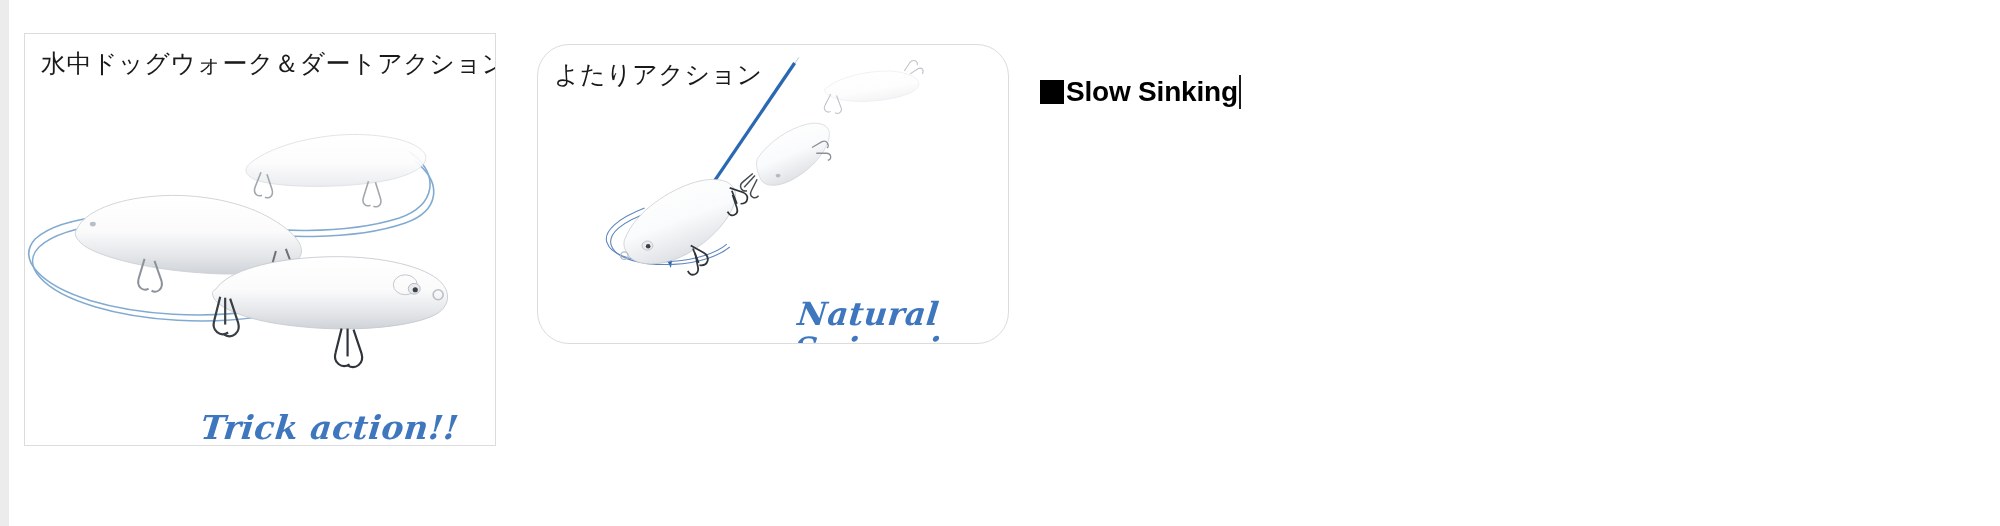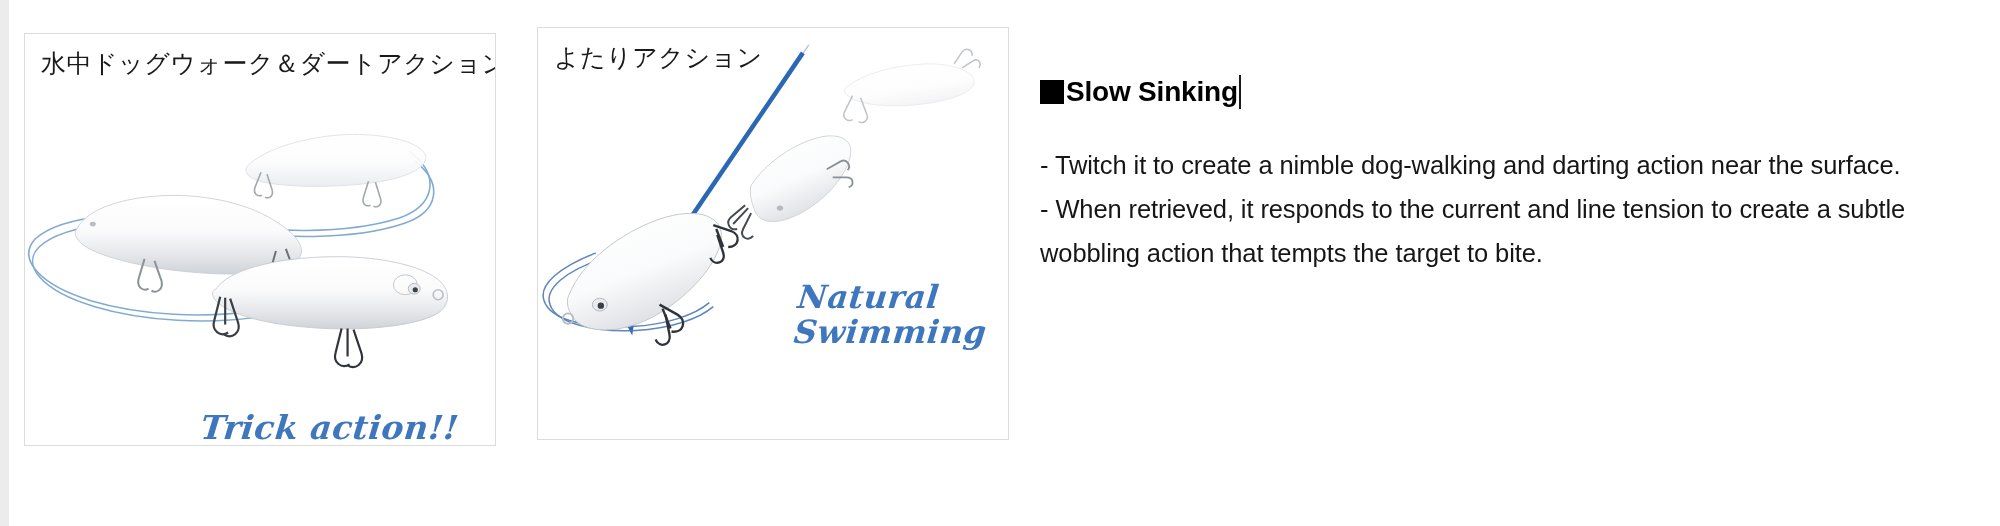--- a/index.html
+++ b/index.html
@@ -29,21 +29,21 @@
 
   
   .panel {
     position: absolute;
     background: #ffffff;
     border: 1px solid #dcdcdc;
     box-sizing: border-box;
     overflow: hidden;
   }
   #panel-1 { left: 24px;  top: 33px; width: 472px; height: 413px; }
-  #panel-2 { left: 537px; top: 27px; width: 472px; height: 413px; }
+  #panel-2 { left: 537px; top: 44px; width: 472px; height: 300px; border-radius: 32px; }
 
   .panel-title {
     position: absolute;
     left: 16px;
     top: 14px;
     font-size: 25px;
     line-height: 1.2;
     color: #1a1a1a;
     letter-spacing: 0.5px;
     white-space: nowrap;
@@ -284,17 +284,15 @@
   </div>
 
   <div id="text-column">
 
     <h2 id="slow-sinking-heading">
       <span id="heading-bullet"></span>
       <span>Slow Sinking</span>
       <span id="text-caret"></span>
     </h2>
 
-    <p id="body-copy" style="white-space: pre-line;">- Twitch it to create a nimble dog-walking and darting action near the surface.
-- When retrieved, it responds to the current and line tension to create a subtle wobbling action that tempts the target to bite.</p>
   </div>
 
 </div>
 
 </body></html>

